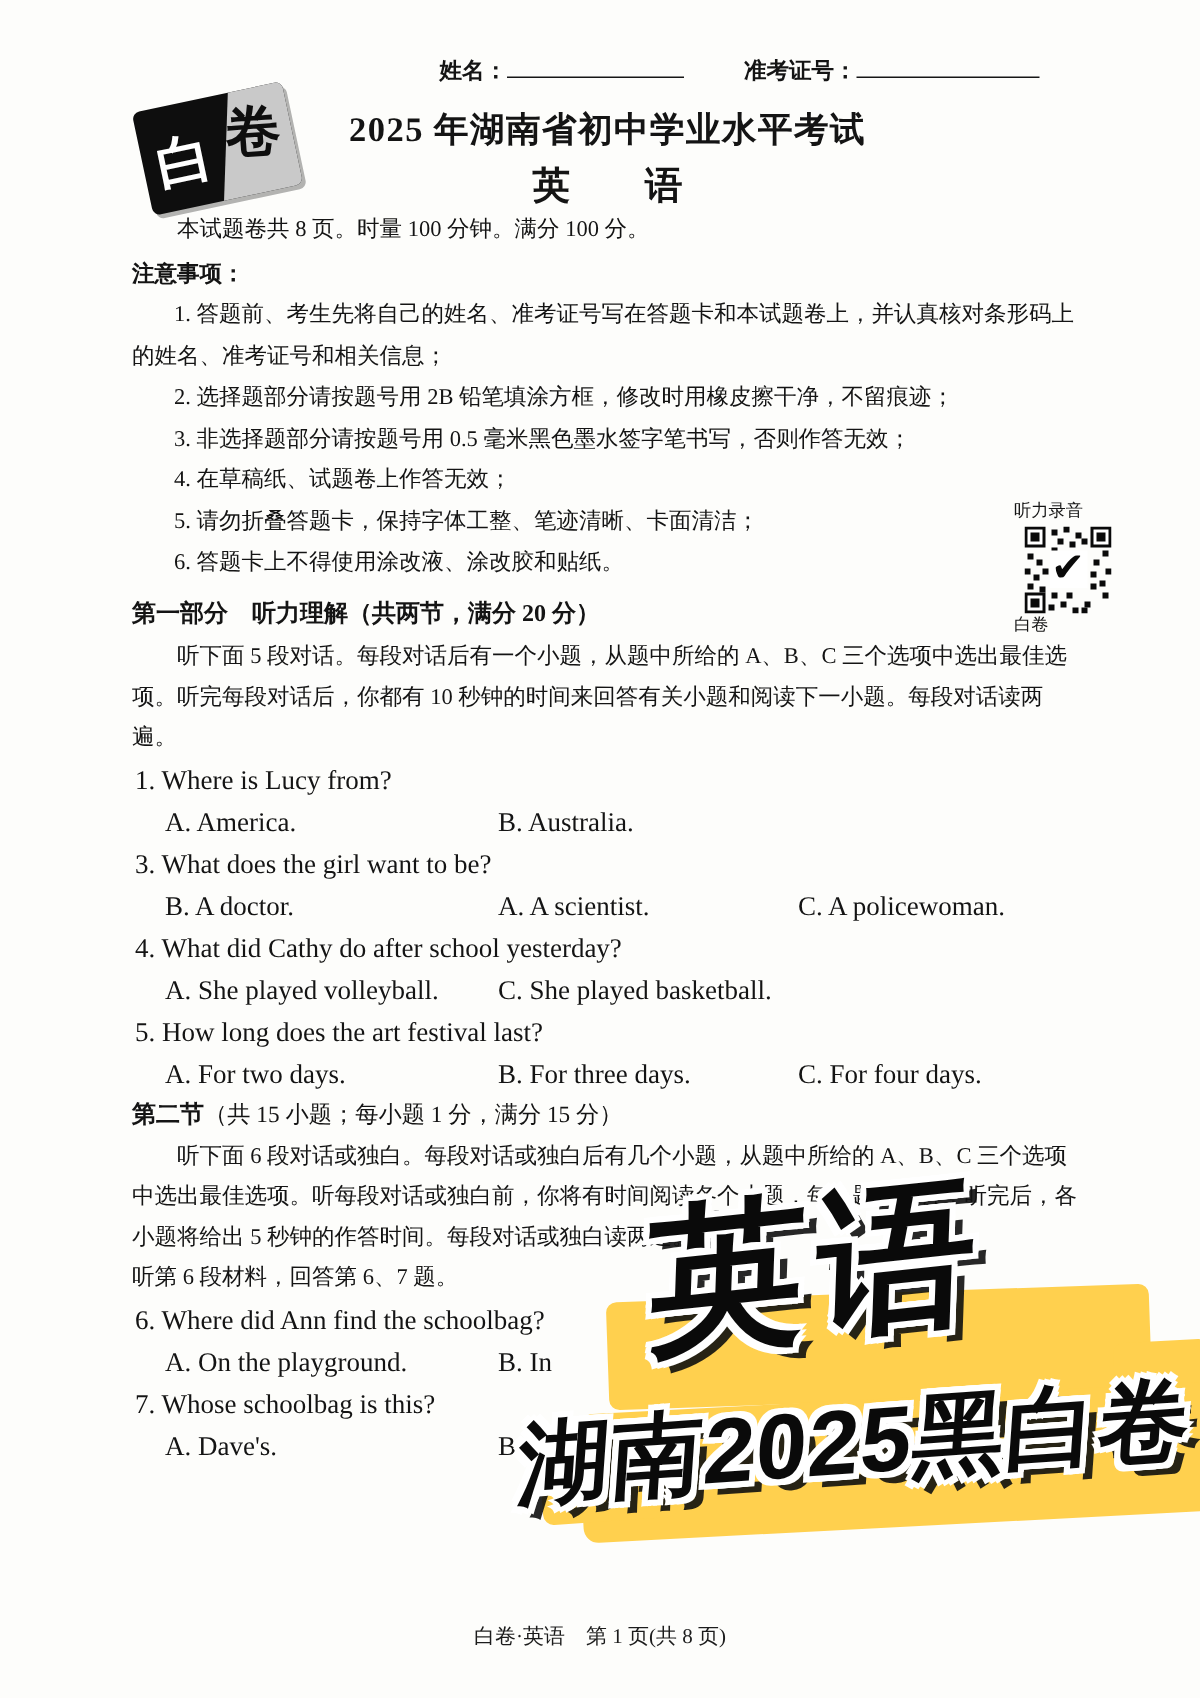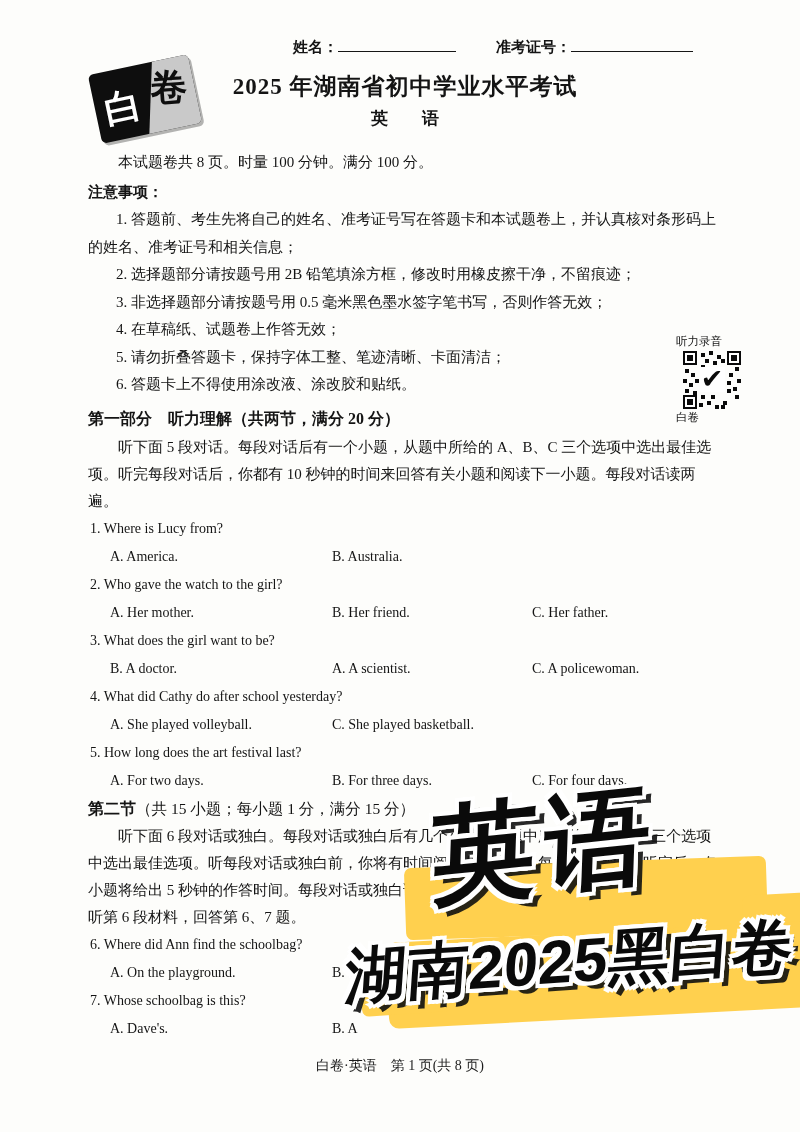--- a/index.html
+++ b/index.html
@@ -9,41 +9,41 @@
     background:#fdfdfb; overflow:hidden;
     font-family:"Liberation Serif","DejaVu Serif",serif;
     color:#141414; padding:38px 78px 0 88px;
   }
   
   .name-row { margin-left:205px; font-size:15px; font-weight:bold; white-space:nowrap; }
   .uline { display:inline-block; border-bottom:1.6px solid #161616; height:13px; vertical-align:baseline; }
   .uline.w1 { width:118px; margin-right:40px; }
   .uline.w2 { width:122px; }
   .doc-title { text-align:center; font-size:23px; font-weight:bold; margin-top:14px; letter-spacing:1px; }
-  .doc-subject { text-align:center; font-size:17px; font-weight:bold; margin-top:5px; }
+  .doc-subject { text-align:center; font-size:25px; font-weight:bold; margin-top:5px; }
   
   .badge { position:absolute; left:94px; top:64px; width:102px; height:70px;
     background:#0e0e0e; border-radius:5px; transform:rotate(-12deg);
     box-shadow:2px 3px 0 rgba(40,40,40,.35); overflow:hidden;
     font-family:"Liberation Sans",sans-serif; }
   .badge-right { position:absolute; right:-16px; top:-8px; width:62px; height:92px;
     background:#c9c9c9; transform:skewX(-14deg); }
   .badge-c1 { position:absolute; left:9px; top:14px; color:#fff; font-size:37px; font-weight:bold; }
   .badge-c2 { position:absolute; right:7px; top:4px; color:#0e0e0e; font-size:37px; font-weight:bold; transform:rotate(8deg); }
   
   .para { font-size:15px; line-height:27px; }
   .indent2 { text-indent:30px; }
-  .intro { margin-top:19px; }
+  .intro { }
   .notice-head { font-weight:bold; font-size:15px; line-height:27px; margin-top:3px; }
   .notice-item { font-size:15px; line-height:27.5px; text-indent:28px; }
   .part-head { font-size:16px; font-weight:bold; line-height:30px; margin-top:5px; }
   .sec-head { font-size:15.5px; line-height:28px; }
   .sec-head b { font-size:16px; }
   
-  .question { font-size:14px; line-height:28px; }
+  .question { font-size:18px; line-height:28px; }
   .q-text { padding-left:2px; }
   .q-options { display:grid; grid-template-columns:222px 200px 1fr; padding-left:22px; }
   
   .listen-block { position:absolute; right:52px; top:334px; width:72px; text-align:left;
     font-size:11.5px; line-height:15px; }
   .qr-wrap { position:relative; width:58px; height:58px; margin:2px auto 1px auto; }
   .qr-check { position:absolute; left:50%; top:50%; transform:translate(-50%,-54%);
     font-size:27px; font-weight:bold; color:#0a0a0a; line-height:1;
     font-family:"DejaVu Sans",sans-serif; }
   
@@ -56,21 +56,21 @@
   .wm-text { position:absolute; color:#0a0a0a; font-weight:bold; white-space:nowrap;
     font-family:"Liberation Sans","DejaVu Sans",sans-serif;
     text-shadow:-4px -4px 0 #fff,4px -4px 0 #fff,-4px 4px 0 #fff,4px 4px 0 #fff,
                 -4px 0 0 #fff,4px 0 0 #fff,0 -4px 0 #fff,0 4px 0 #fff,
                 9px 8px 0 rgba(15,15,15,.9); }
   .wm-line1 { left:86px; top:-10px; font-size:106px; line-height:1.05; letter-spacing:8px;
     transform:rotate(-6deg) skewX(-8deg); }
   .wm-line2 { left:0px; top:128px; font-size:61px; line-height:1.1; letter-spacing:1px;
     transform:rotate(-4deg) skewX(-8deg); }
   
-  .footer { position:absolute; left:0; right:0; top:1057px; text-align:center;
+  .footer { position:absolute; left:0; right:0; top:1082px; text-align:center;
     font-size:14px; color:#1c1c1c; }
 </style>
 </head>
 <body>
 
 <div class="page">
 
   <div class="name-row">
     <span>姓名：</span><span class="uline w1"></span><span>准考证号：</span><span class="uline w2"></span>
   </div>
@@ -151,28 +151,20 @@
   <p class="para indent2">听下面 5 段对话。每段对话后有一个小题，从题中所给的 A、B、C 三个选项中选出最佳选项。听完每段对话后，你都有 10 秒钟的时间来回答有关小题和阅读下一小题。每段对话读两遍。</p>
 
   <div class="question">
     <div class="q-text">1. Where is Lucy from?</div>
     <div class="q-options">
       <span>A. America.</span>
       <span>B. Australia.</span>
     </div>
   </div>
   <div class="question">
-    <div class="q-text">2. Who gave the watch to the girl?</div>
-    <div class="q-options">
-      <span>A. Her mother.</span>
-      <span>B. Her friend.</span>
-      <span>C. Her father.</span>
-    </div>
-  </div>
-  <div class="question">
     <div class="q-text">3. What does the girl want to be?</div>
     <div class="q-options">
       <span>B. A doctor.</span>
       <span>A. A scientist.</span>
       <span>C. A policewoman.</span>
     </div>
   </div>
   <div class="question">
     <div class="q-text">4. What did Cathy do after school yesterday?</div>
     <div class="q-options">

